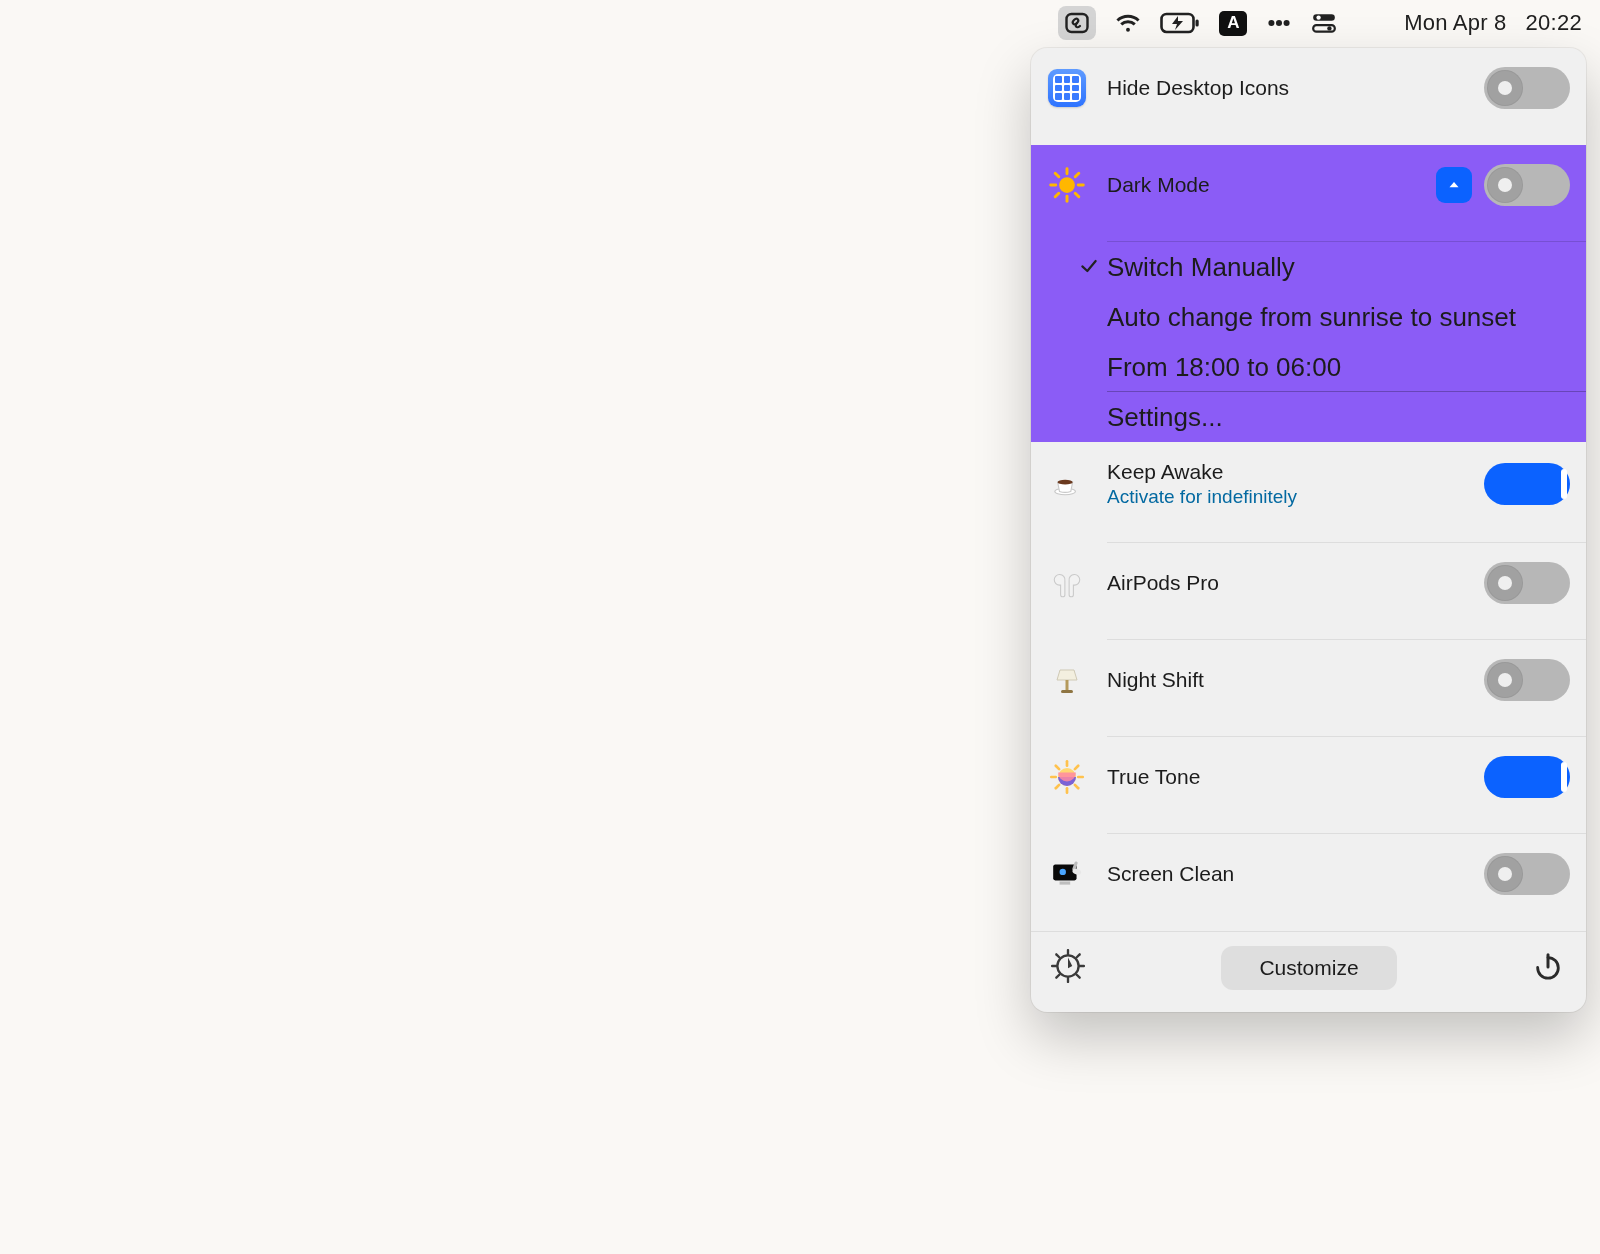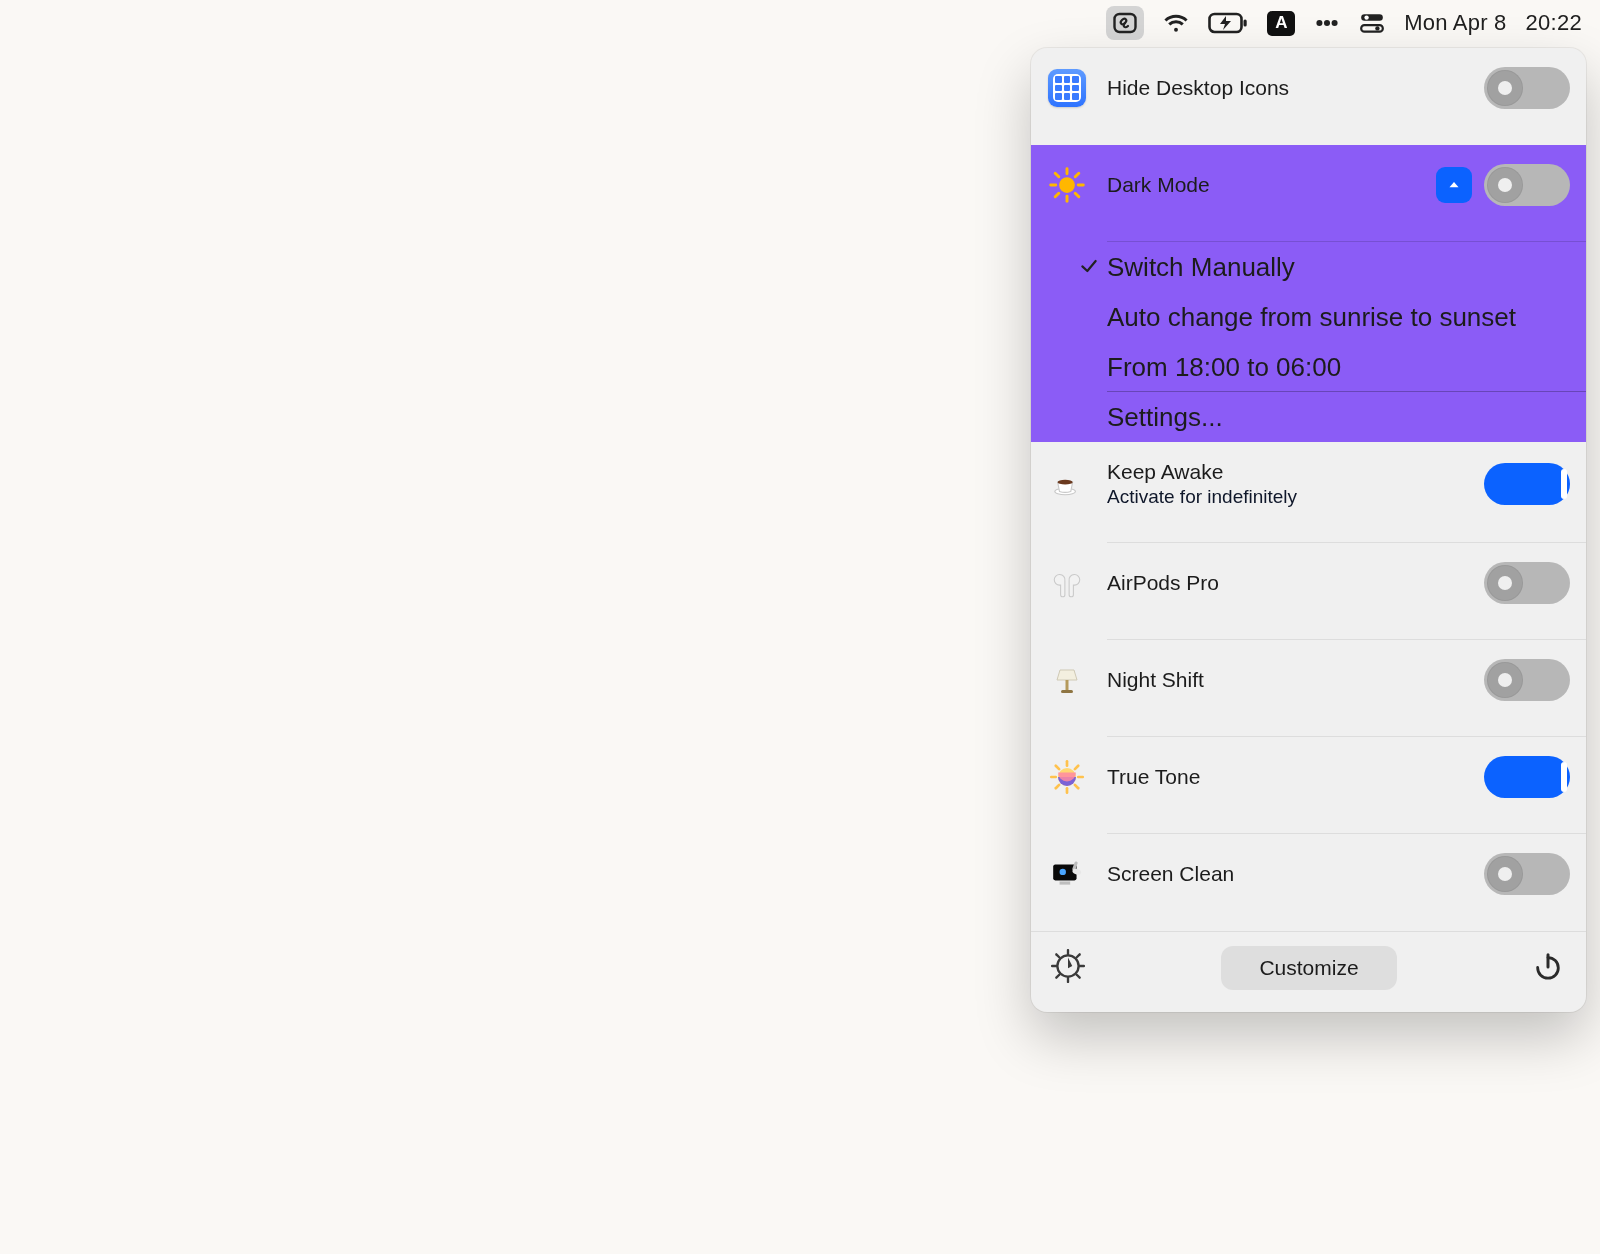--- a/index.html
+++ b/index.html
@@ -19,21 +19,21 @@
       right: 0;
       height: 46px;
       display: flex;
       align-items: center;
       gap: 19px;
       padding: 0 18px;
       font-size: 22px;
       color: #202020;
     }
     .menubar .mi { display: inline-flex; align-items: center; justify-content: center; }
-    .menubar .date { letter-spacing: 0.2px; }
+    .menubar .date { letter-spacing: 0.2px; margin-left: 48px; }
     .menubar .time { letter-spacing: 0.3px; text-align: right; }
 
     .active-menubar-icon {
       width: 38px; height: 34px;
       background: #d4d4d4;
       border-radius: 8px;
       display: inline-flex;
       align-items: center;
       justify-content: center;
     }
@@ -76,21 +76,21 @@
       align-items: center;
       justify-content: center;
       flex-shrink: 0;
       font-size: 30px;
     }
     .row .label-col {
       flex: 1;
       min-width: 0;
     }
     .row .label-col .sub {
-      color: #0f172a;
+      color: #0369a1;
       font-size: 19px;
       margin-top: 2px;
     }
     .row .controls {
       display: inline-flex;
       align-items: center;
       gap: 12px;
     }
     .row.sep-after::after {
       content: "";

